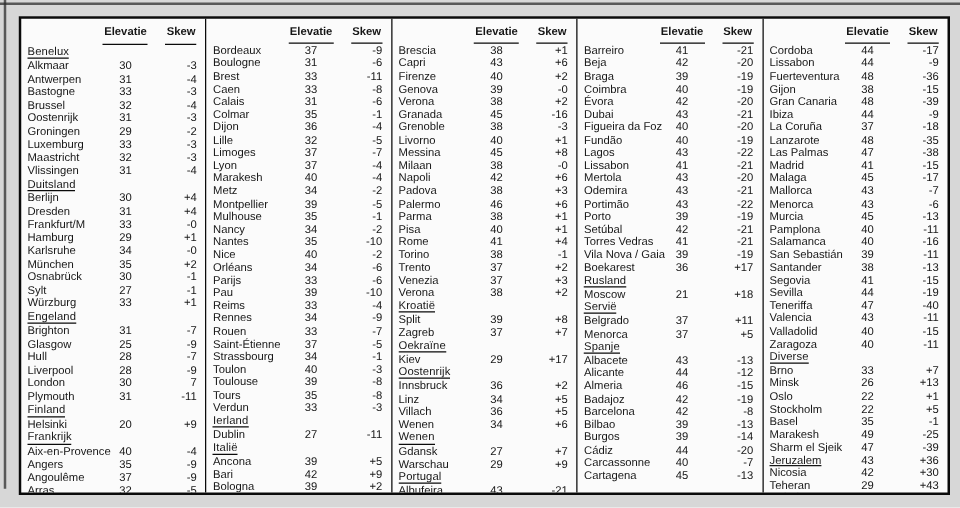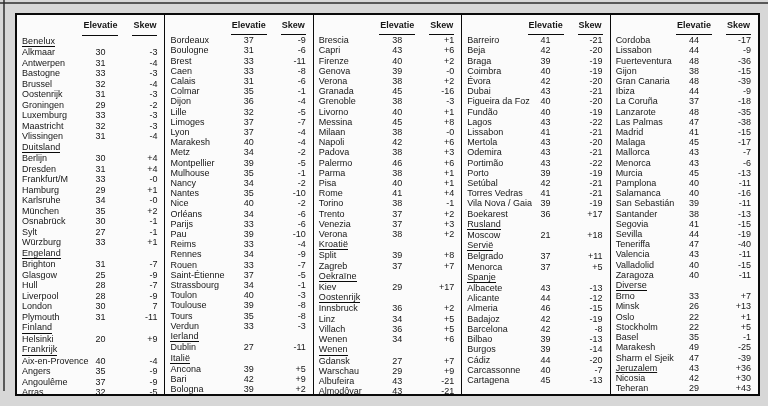--- a/index.html
+++ b/index.html
@@ -550,20 +550,23 @@
         <span class="name">Gdansk</span>
         <span class="elev">27</span>
         <span class="skew">+7</span>
       </div>
       <div class="row">
         <span class="name">Warschau</span>
         <span class="elev">29</span>
         <span class="skew">+9</span>
       </div>
       <div class="row">
+        <span class="country">Portugal</span>
+      </div>
+      <div class="row">
         <span class="name">Albufeira</span>
         <span class="elev">43</span>
         <span class="skew">-21</span>
       </div>
       <div class="row">
         <span class="name">Almodôvar</span>
         <span class="elev">43</span>
         <span class="skew">-21</span>
       </div>
     </div>

